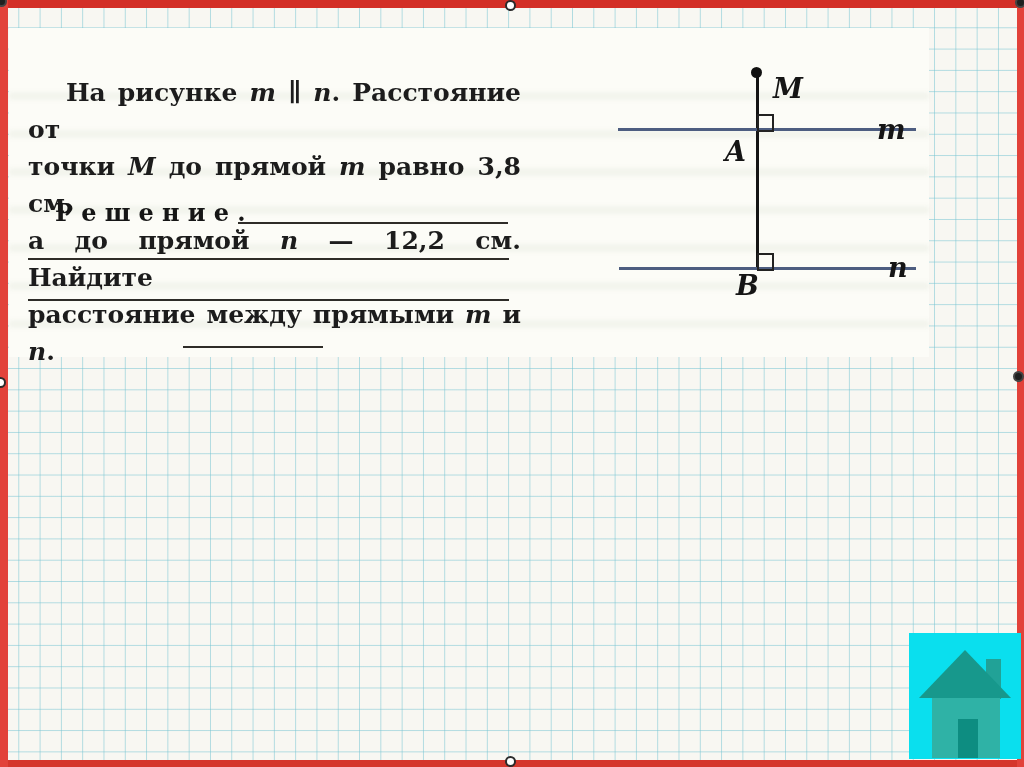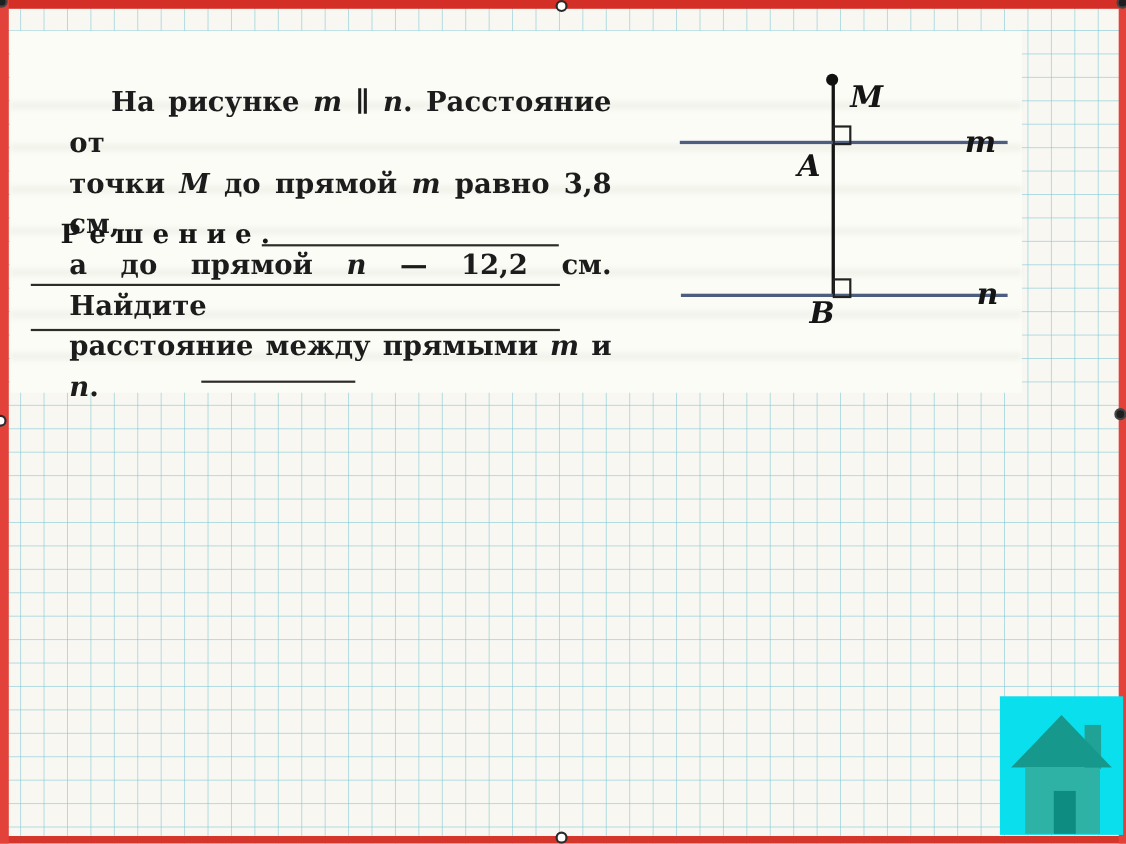--- a/index.html
+++ b/index.html
@@ -47,21 +47,20 @@
     opacity:.55; pointer-events:none;
   }
   .problem {
     position: absolute;
     left: 19px; top: 21px; width: 493px;
     font-size: 25px; font-weight: 700; color:#1c1c1c;
     line-height: 37px;
     text-align: justify; text-align-last: justify;
     text-indent: 38px;
     word-spacing: 1px;
-    margin-left: 35px;
   }
   .var { font-style: italic; }
   .lbl {
     font-size: 24px; font-weight: 700; color:#161616;
     letter-spacing: 0.34em; white-space: nowrap;
   }
   .blankline { position:absolute; height:2px; background:#2e2c28; }
   .row-solution { position:absolute; left:46px; top:170px; }
   .sol-line  { left:229px; top:194px; width:270px; }
   .full-1    { left:19px;  top:230px; width:481px; }

